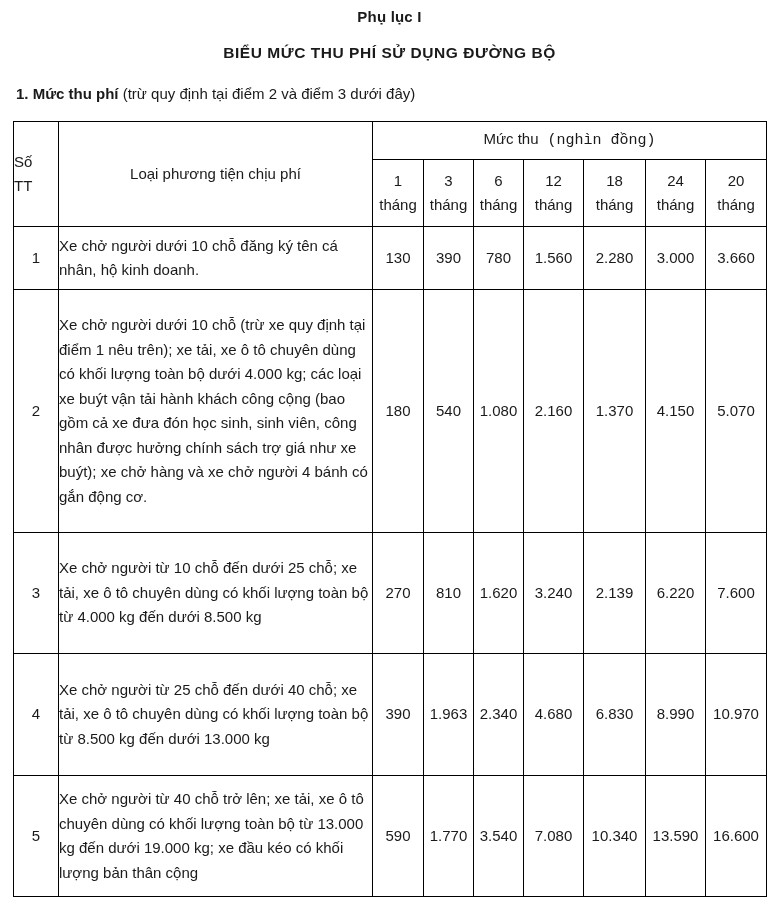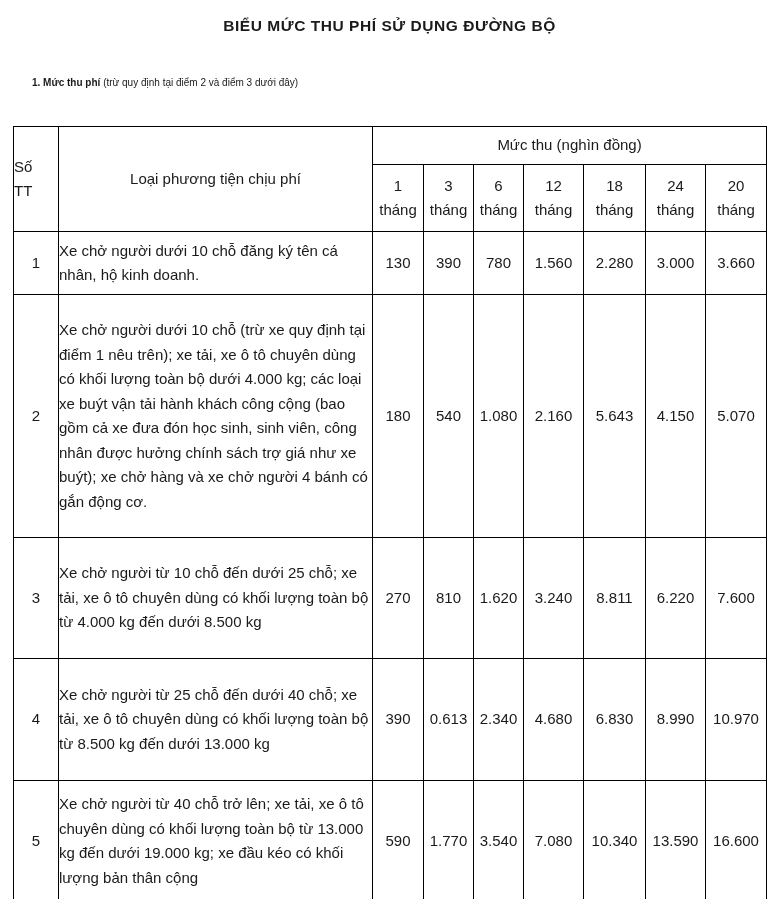--- a/index.html
+++ b/index.html
@@ -39,22 +39,22 @@
     font-weight: bold;
     font-size: 15.5px;
     letter-spacing: 0.55px;
     margin: 0;
     padding-top: 16px;
     line-height: 20px;
   }
 
   
   .section-line {
-    font-size: 10px;
-    margin: 16px;
+    font-size: 15px;
+    margin: 0;
     padding-top: 21px;
     padding-left: 3px;
     line-height: 20px;
     white-space: nowrap;
   }
   .section-line .strong {
     font-weight: bold;
   }
   .section-line .normal {
     font-weight: normal;
@@ -105,21 +105,21 @@
     text-align: center;
     font-weight: bold;
     font-size: 15.5px;
   }
   th.h-muc-thu {
     text-align: center;
     height: 37px;
     font-size: 15.5px;
   }
   th.h-muc-thu .bold { font-weight: normal; }
-  th.h-muc-thu .reg  { font-weight: normal; }
+  th.h-muc-thu .reg  { font-weight: normal; font-family: Liberation Mono, monospace; }
 
   th.h-month {
     text-align: center;
     height: 66px;
     font-size: 15px;
     line-height: 23px;
   }
   th.h-month .num { display: block; }
   th.h-month .unit { display: block; }
 
@@ -144,20 +144,21 @@
   .row-2 td { height: 242px; }
   .row-3 td { height: 120px; }
   .row-4 td { height: 121px; }
   .row-5 td { height: 120px; }
 </style>
 </head>
 <body>
 
 <div class="page">
 
+  <div class="title-appendix">Phụ lục I</div>
 
   <div class="title-main">BIỂU MỨC THU PHÍ SỬ DỤNG ĐƯỜNG BỘ</div>
 
   <div class="section-line">
     <span class="strong">1. Mức thu phí</span><span class="normal"> (trừ quy định tại điểm 2 và điểm 3 dưới đây)</span>
   </div>
 
   <div class="fee-table-wrap">
     <table class="fee-table">
       <colgroup>
@@ -227,42 +228,42 @@
           <td class="val">3.660</td>
         </tr>
 
         <tr class="row-2">
           <td class="stt">2</td>
           <td class="desc">Xe chở người dưới 10 chỗ (trừ xe quy định tại điểm 1 nêu trên); xe tải, xe ô tô chuyên dùng có khối lượng toàn bộ dưới 4.000 kg; các loại xe buýt vận tải hành khách công cộng (bao gồm cả xe đưa đón học sinh, sinh viên, công nhân được hưởng chính sách trợ giá như xe buýt); xe chở hàng và xe chở người 4 bánh có gắn động cơ.</td>
           <td class="val">180</td>
           <td class="val">540</td>
           <td class="val">1.080</td>
           <td class="val">2.160</td>
-          <td class="val">5.643</td>
+          <td class="val">1.370</td>
           <td class="val">4.150</td>
           <td class="val">5.070</td>
         </tr>
 
         <tr class="row-3">
           <td class="stt">3</td>
           <td class="desc">Xe chở người từ 10 chỗ đến dưới 25 chỗ; xe tải, xe ô tô chuyên dùng có khối lượng toàn bộ từ 4.000 kg đến dưới 8.500 kg</td>
           <td class="val">270</td>
           <td class="val">810</td>
           <td class="val">1.620</td>
           <td class="val">3.240</td>
-          <td class="val">8.811</td>
+          <td class="val">2.139</td>
           <td class="val">6.220</td>
           <td class="val">7.600</td>
         </tr>
 
         <tr class="row-4">
           <td class="stt">4</td>
           <td class="desc">Xe chở người từ 25 chỗ đến dưới 40 chỗ; xe tải, xe ô tô chuyên dùng có khối lượng toàn bộ từ 8.500 kg đến dưới 13.000 kg</td>
           <td class="val">390</td>
-          <td class="val">0.613</td>
+          <td class="val">1.963</td>
           <td class="val">2.340</td>
           <td class="val">4.680</td>
           <td class="val">6.830</td>
           <td class="val">8.990</td>
           <td class="val">10.970</td>
         </tr>
 
         <tr class="row-5">
           <td class="stt">5</td>
           <td class="desc">Xe chở người từ 40 chỗ trở lên; xe tải, xe ô tô chuyên dùng có khối lượng toàn bộ từ 13.000 kg đến dưới 19.000 kg; xe đầu kéo có khối lượng bản thân cộng</td>

